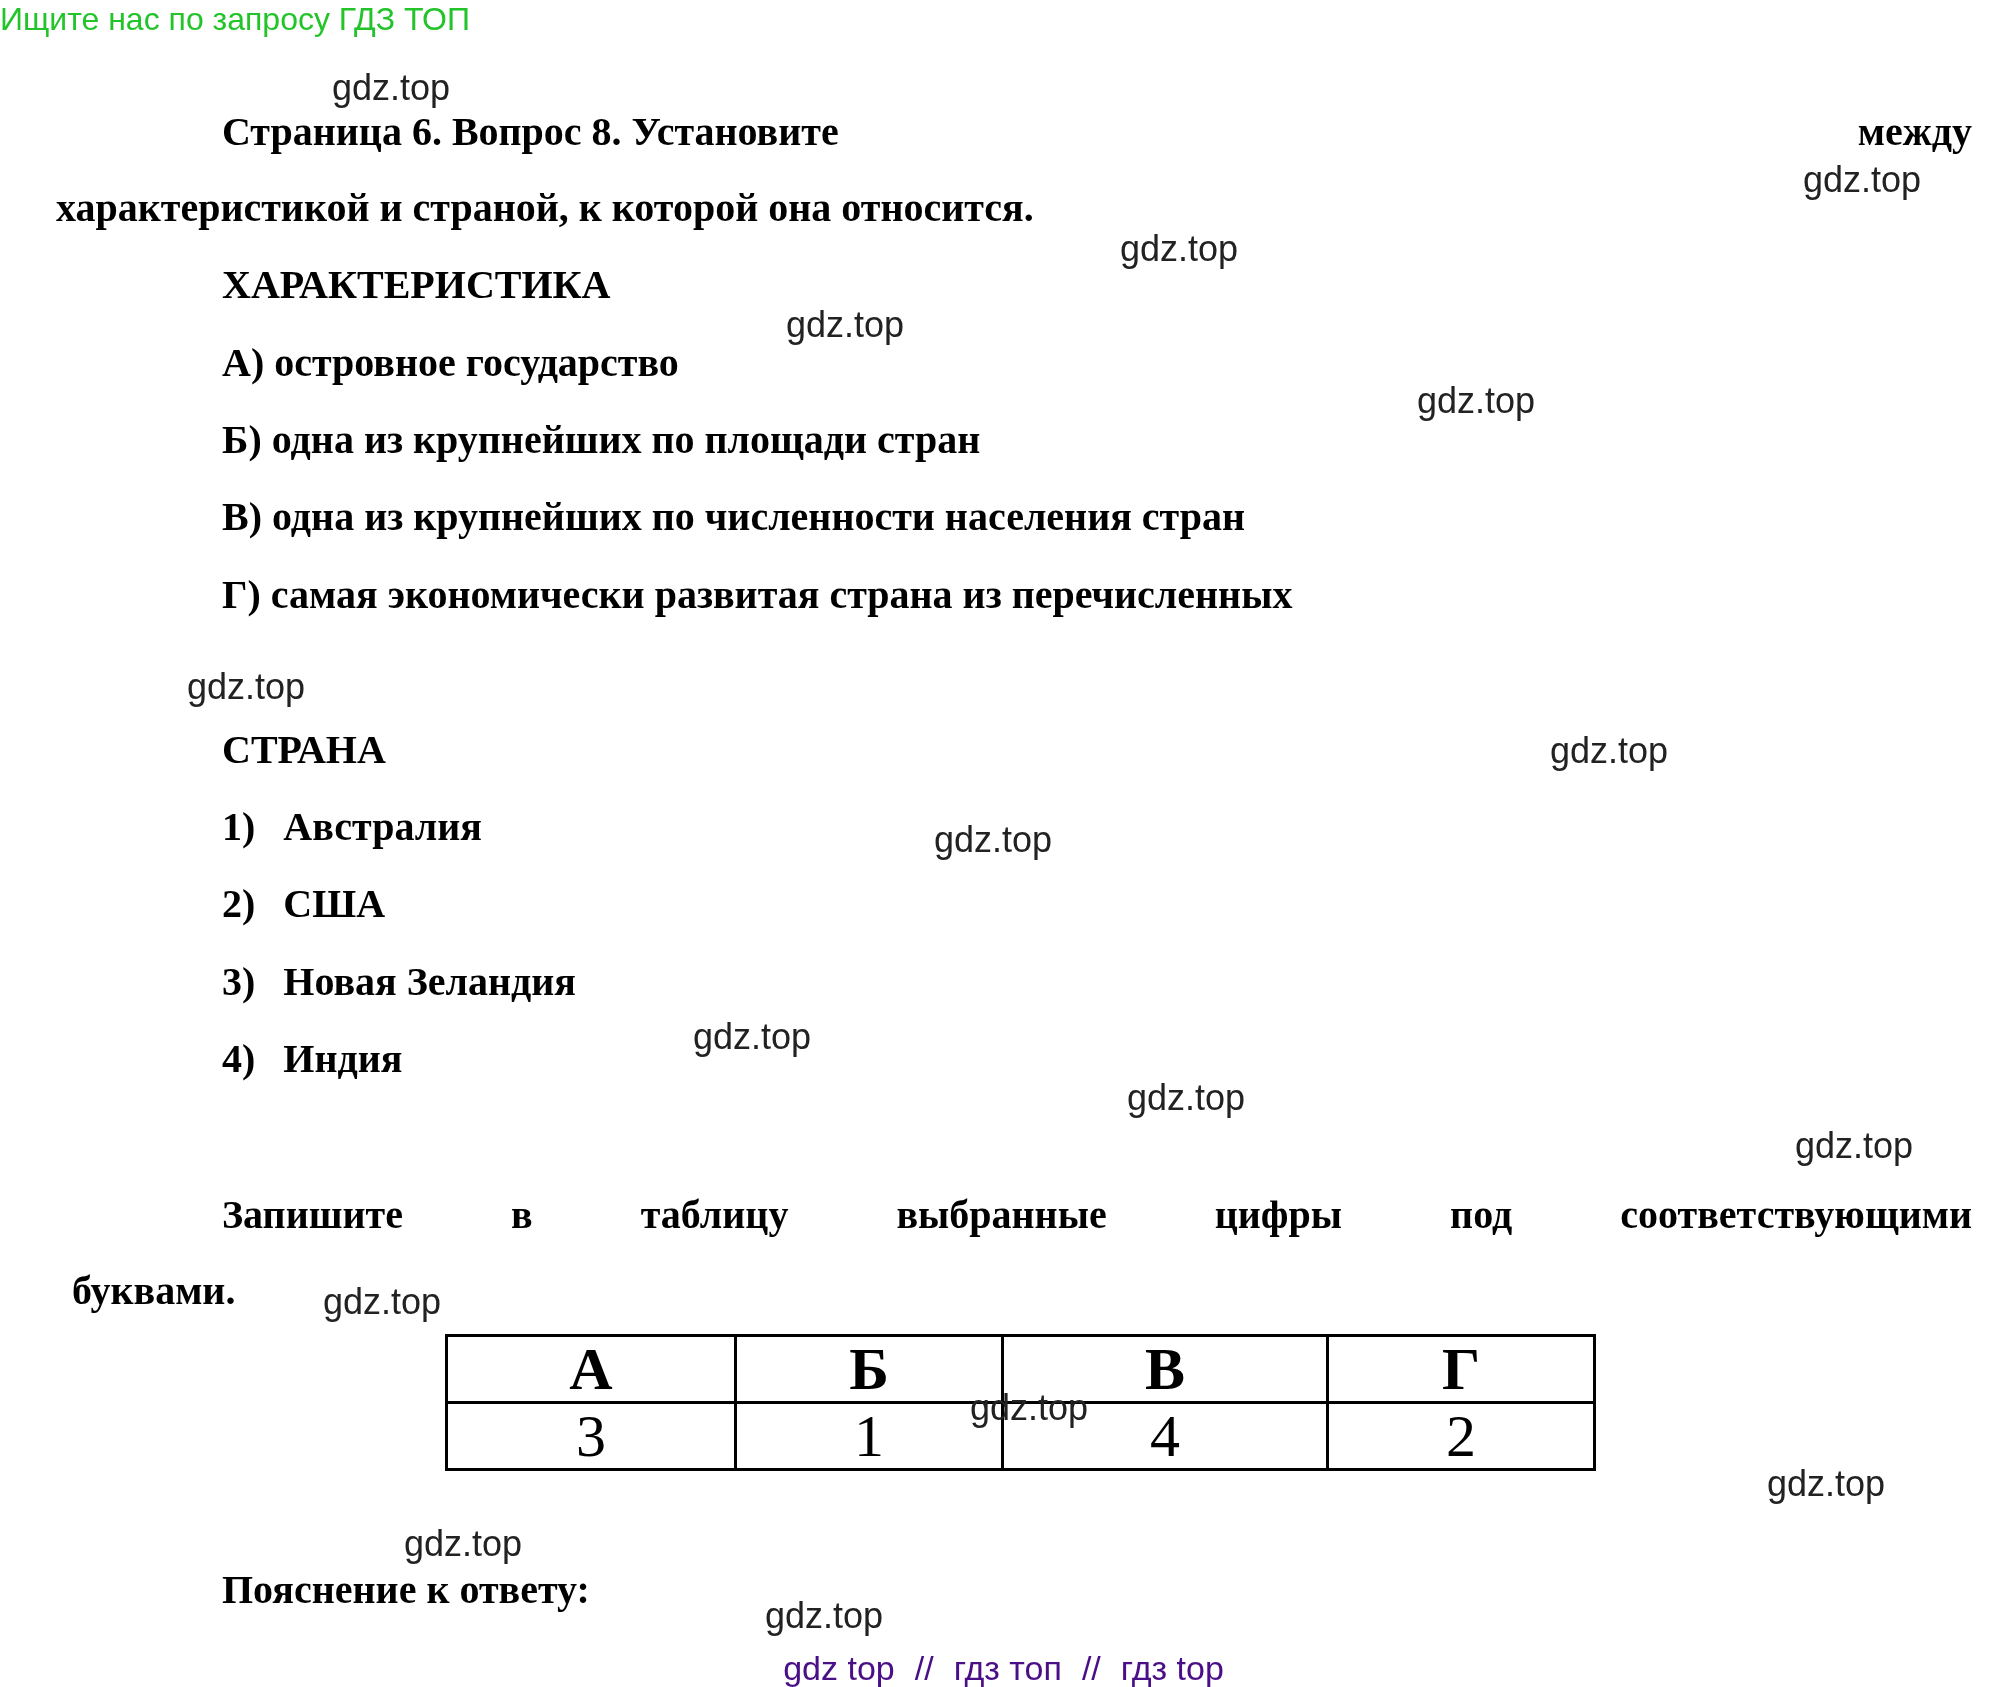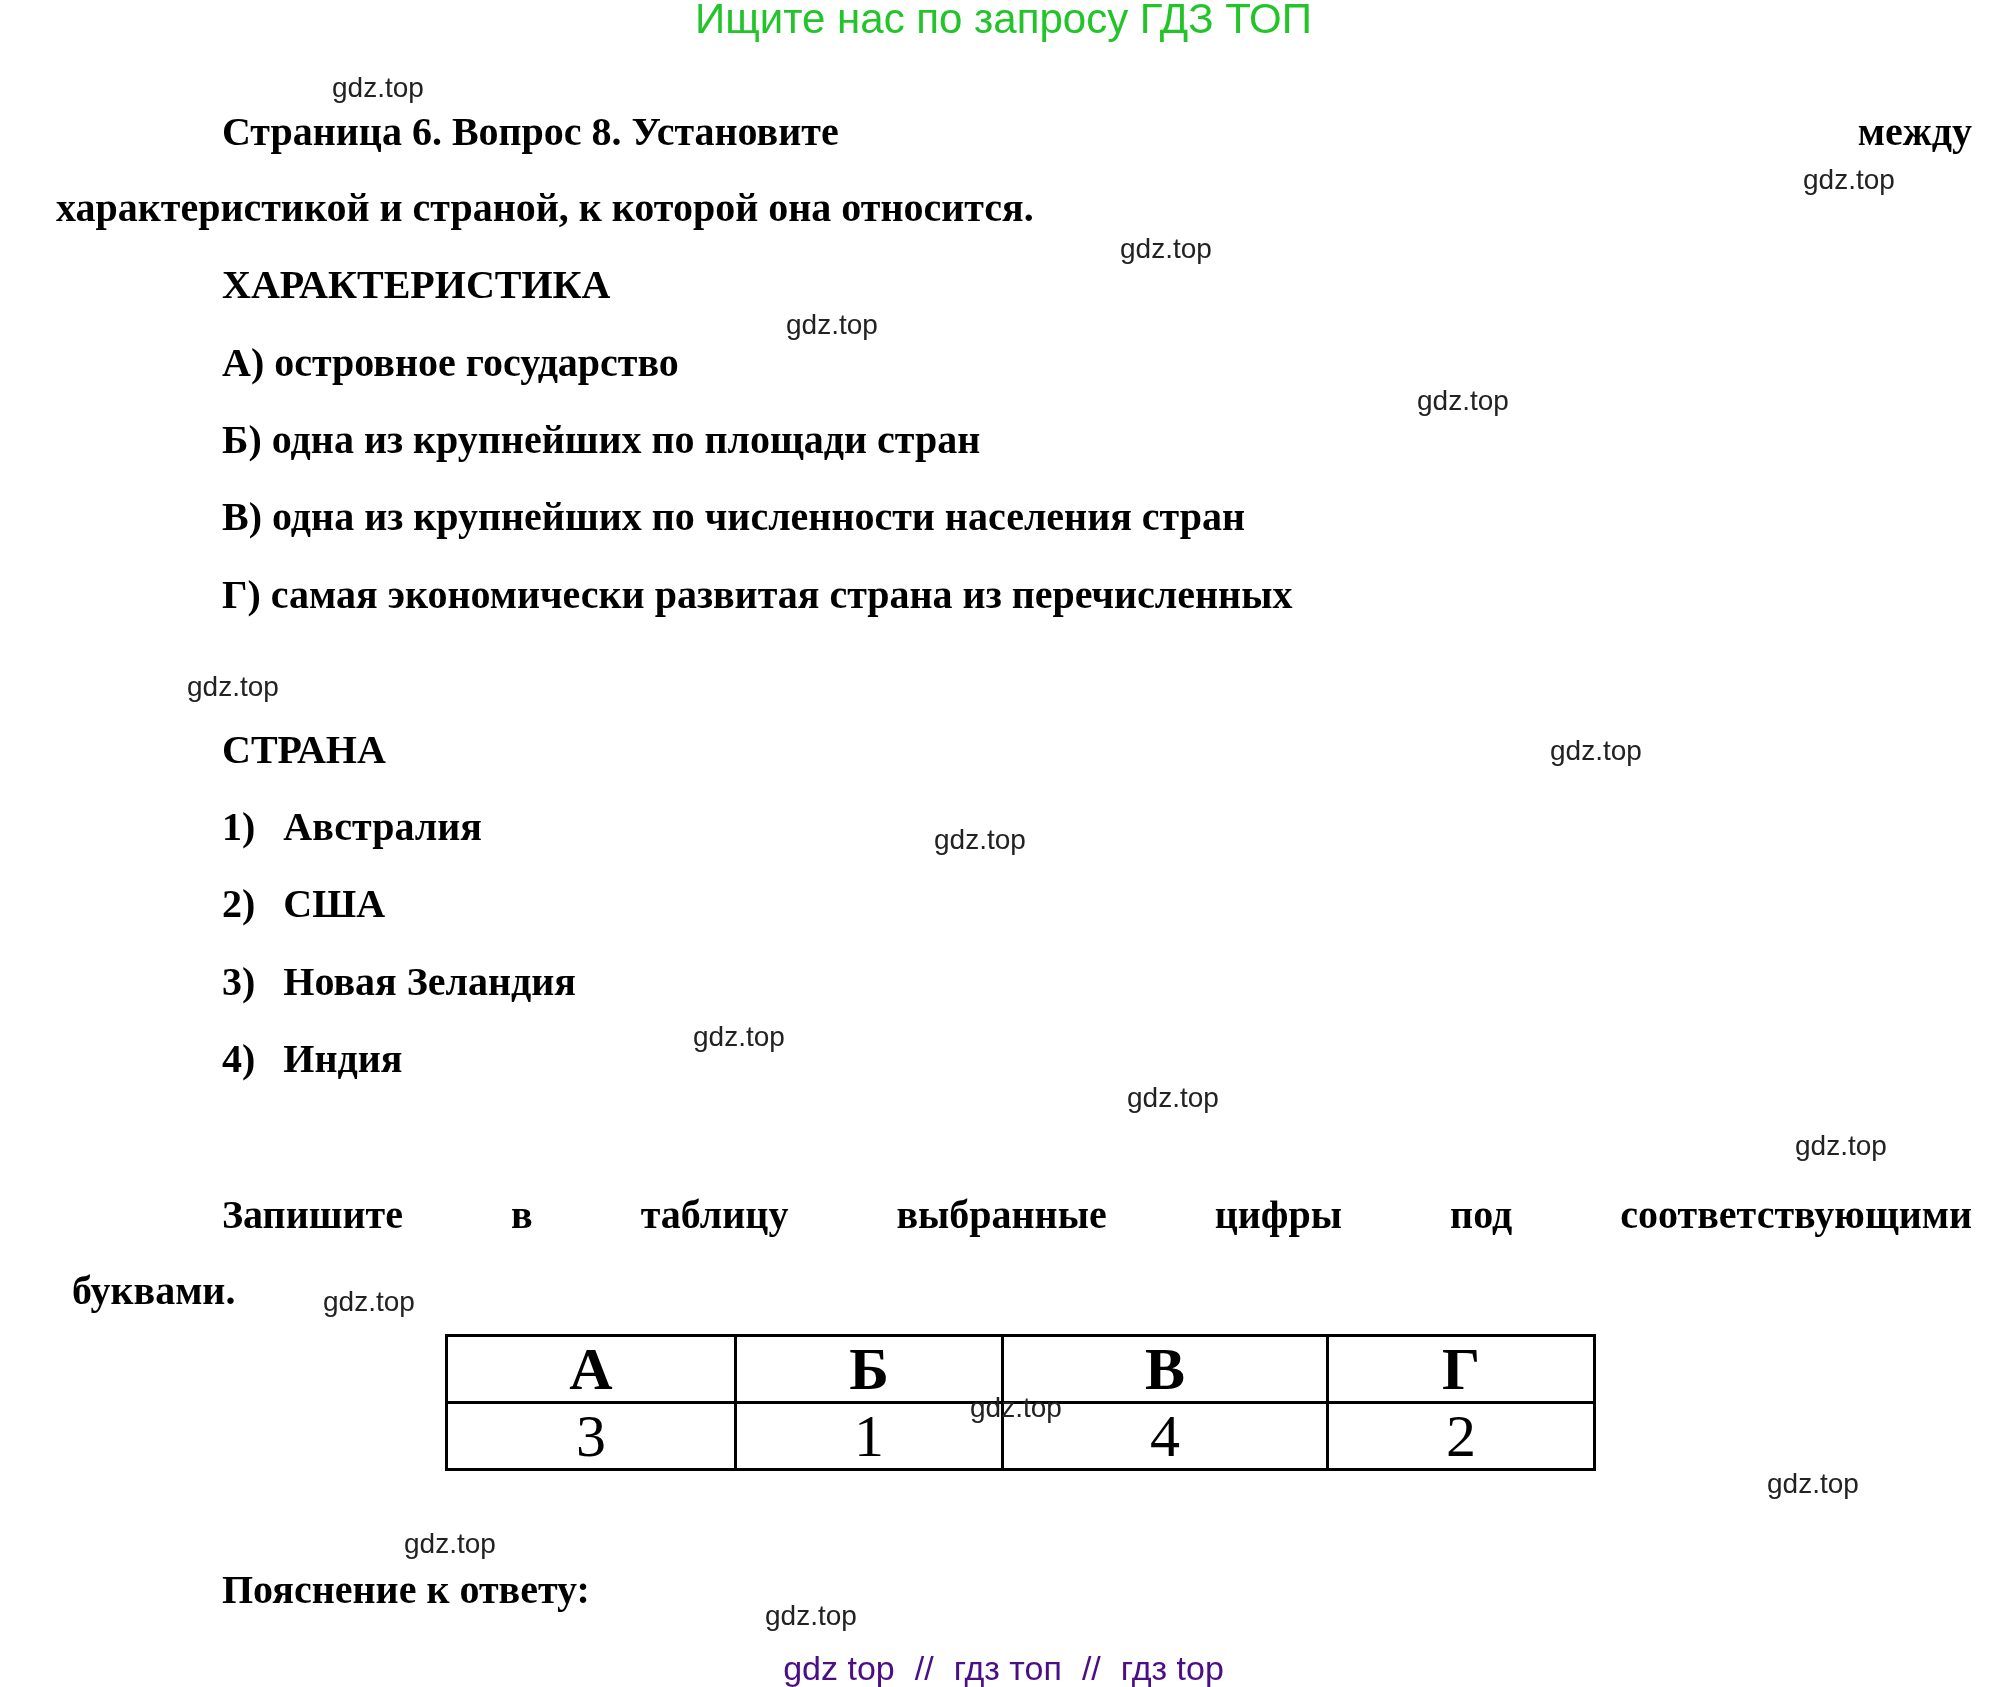--- a/index.html
+++ b/index.html
@@ -1,19 +1,19 @@
 <!DOCTYPE html>
 <html><head>
   <meta charset="utf-8">
   <style>
     html, body { margin:0; padding:0; background:#ffffff; }
     body { width:2007px; height:1687px; position:relative; overflow:hidden; }
     .abs { position:absolute; white-space:nowrap; }
-    .banner { font-family:"Liberation Sans", sans-serif; font-size:42px; color:#22c42a; top:0px; left:0; width:2007px; text-align:center; line-height:38px; }
-    .wm { font-family:"Liberation Sans", sans-serif; font-size:28px; color:#222222; line-height:32px; }
+    .banner { font-family:"Liberation Sans", sans-serif; font-size:32px; color:#22c42a; top:0px; left:0; width:2007px; line-height:38px; }
+    .wm { font-family:"Liberation Sans", sans-serif; font-size:36px; color:#222222; line-height:32px; }
     .bold { font-family:"Liberation Serif", serif; font-weight:bold; font-size:40px; color:#000; line-height:70px; }
     .title1 { left:222px; top:97px; width:1750px; display:flex; justify-content:space-between; }
     .title2 { left:56px; top:173px;text-align:right; }
     .table { position:absolute; left:445px; top:1334px; border-collapse:collapse; font-family:"Liberation Serif", serif; font-size:60px; }
     .table td { border:3px solid #000; text-align:center; height:64px; padding:0; line-height:64px; }
     .footer { font-family:"Liberation Sans", sans-serif; font-size:34px; color:#4a0e86; left:0; width:2007px; text-align:center; top:1648px; line-height:40px; }
     .footer span { margin:16px 10px; }
   </style>
 </head>
 <body>

